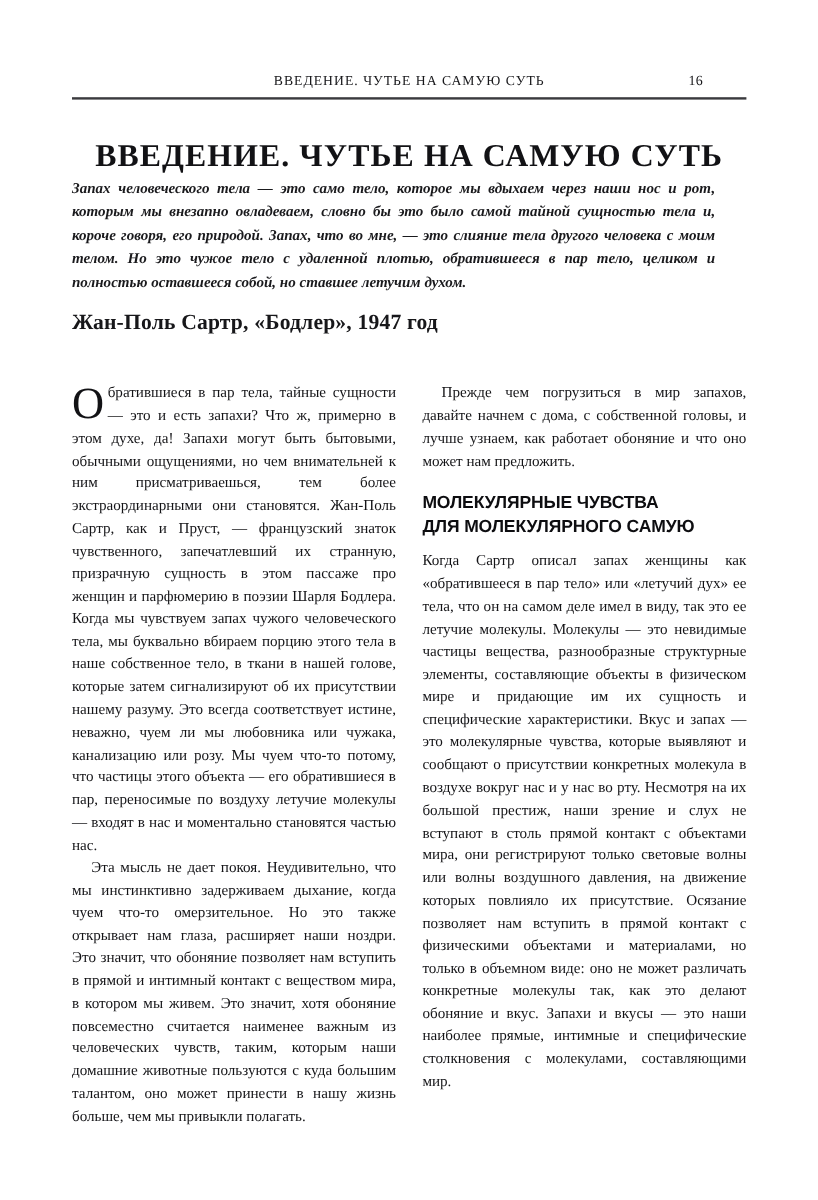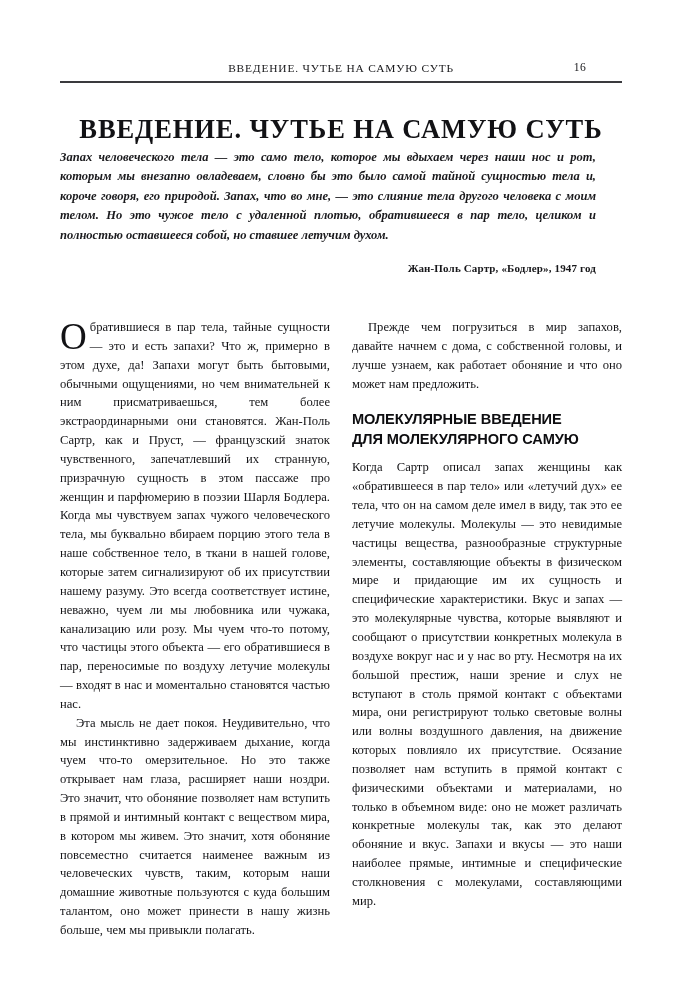--- a/index.html
+++ b/index.html
@@ -82,22 +82,22 @@
     font-style: italic;
     font-size: 12.55px;
     line-height: 19.4px;
     text-align: justify;
     color: #1a1a1d;
     margin: 0;
     hyphens: manual;
   }
   .epigraph-attribution {
     margin: 14px 0 0 0;
-    text-align: right;
-    font-size: 11px;
+    text-align: left;
+    font-size: 18px;
     line-height: 18px;
     color: #17171a;
     letter-spacing: 0.15px;
   }
 
   
   .col {
     position: absolute;
     top: 318px;
     width: 270px;
@@ -164,20 +164,20 @@
     <p class="body-par dropcap-par">
       <span class="dropcap">О</span><span>братившиеся в пар тела, тайные сущности — это и есть запахи? Что ж, примерно в этом духе, да! Запахи могут быть бытовыми, обычными ощущениями, но чем внимательней к ним присматриваешься, тем более экстраординарными они становятся. Жан-Поль Сартр, как и Пруст, — французский знаток чувственного, запечатлевший их странную, призрачную сущность в этом пассаже про женщин и парфюмерию в поэзии Шарля Бодлера. Когда мы чувствуем запах чужого человеческого тела, мы буквально вбираем порцию этого тела в наше собственное тело, в ткани в нашей голове, которые затем сигнализируют об их присутствии нашему разуму. Это всегда соответствует истине, неважно, чуем ли мы любовника или чужака, канализацию или розу. Мы чуем что-то потому, что частицы этого объекта — его обратившиеся в пар, переносимые по воздуху летучие молекулы — входят в нас и моментально становятся частью нас.</span>
     </p>
     <p class="body-par">Эта мысль не дает покоя. Неудивительно, что мы инстинктивно задерживаем дыхание, когда чуем что-то омерзительное. Но это также открывает нам глаза, расширяет наши ноздри. Это значит, что обоняние позволяет нам вступить в прямой и интимный контакт с веществом мира, в котором мы живем. Это значит, хотя обоняние повсеместно считается наименее важным из человеческих чувств, таким, которым наши домашние животные пользуются с куда большим талантом, оно может принести в нашу жизнь больше, чем мы привыкли полагать.</p>
   </div>
 
   <div class="col col-right">
     <p class="body-par">Прежде чем погрузиться в мир запахов, давайте начнем с дома, с собственной головы, и лучше узнаем, как работает обоняние и что оно может нам предложить.</p>
 
     <h2 class="section-heading">
-      <span class="hl">МОЛЕКУЛЯРНЫЕ ВВЕДЕНИЕ</span>
+      <span class="hl">МОЛЕКУЛЯРНЫЕ ЧУВСТВА</span>
       <span class="hl">ДЛЯ МОЛЕКУЛЯРНОГО САМУЮ</span>
     </h2>
 
     <p class="body-par no-indent">Когда Сартр описал запах женщины как «обратившееся в пар тело» или «летучий дух» ее тела, что он на самом деле имел в виду, так это ее летучие молекулы. Молекулы — это невидимые частицы вещества, разнообразные структурные элементы, составляющие объекты в физическом мире и придающие им их сущность и специфические характеристики. Вкус и запах — это молекулярные чувства, которые выявляют и сообщают о присутствии конкретных молекула в воздухе вокруг нас и у нас во рту. Несмотря на их большой престиж, наши зрение и слух не вступают в столь прямой контакт с объектами мира, они регистрируют только световые волны или волны воздушного давления, на движение которых повлияло их присутствие. Осязание позволяет нам вступить в прямой контакт с физическими объектами и материалами, но только в объемном виде: оно не может различать конкретные молекулы так, как это делают обоняние и вкус. Запахи и вкусы — это наши наиболее прямые, интимные и специфические столкновения с молекулами, составляющими мир.</p>
   </div>
 
 </div>
 
 </body></html>

